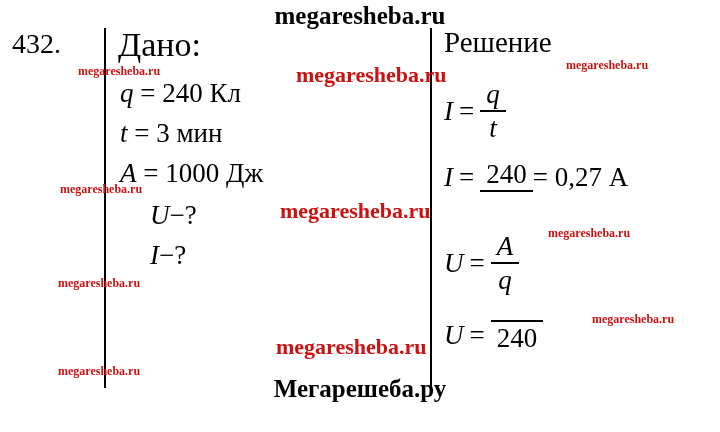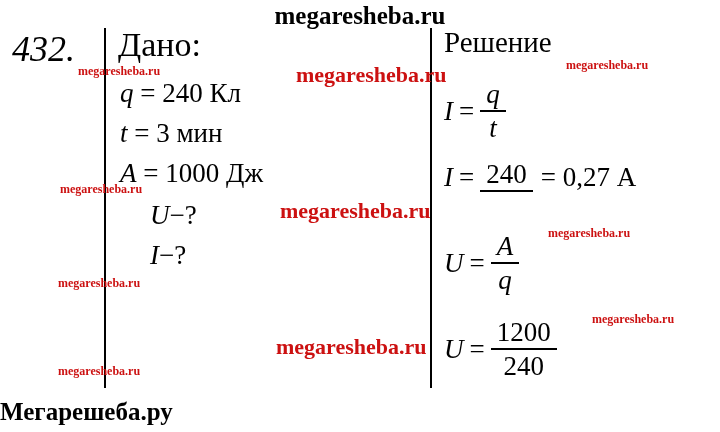--- a/index.html
+++ b/index.html
@@ -29,44 +29,44 @@
     width: 720px;
     text-align: center;
     font-family: "Liberation Serif", serif;
     font-weight: bold;
     font-size: 25px;
     letter-spacing: 0px;
     color: #000000;
   }
   .brand-bottom {
     position: absolute;
-    top: 398px;
+    top: 375px;
     left: 0;
     width: 720px;
+    text-align: center;
     font-family: "Liberation Serif", serif;
     font-weight: bold;
     font-size: 25px;
     color: #000000;
   }
   
   .rule {
     position: absolute;
     width: 2px;
     background: #000000;
   }
   .rule-left  { left: 104px; top: 28px;  height: 360px; }
   .rule-right { left: 430px; top: 28px;  height: 360px; }
 
   
   .prob-num {
     position: absolute;
     left: 12px;
     top: 28px;
-    font-size: 36px;
-    font-style: italic;
+    font-size: 28px;
   }
   
   .head-given {
     position: absolute;
     left: 118px;
     top: 26px;
     font-size: 34px;
     text-align: center;
   }
   .head-solution {
@@ -108,21 +108,21 @@
   }
   .frac .num, .frac .den {
     padding: 0 6px;
   }
   .frac .bar {
     width: 100%;
     height: 2px;
     background: #000;
     margin: 2px 0;
   }
-  .tail { margin-left: 8px; }
+  .tail { margin-left: 0; }
 
   .eq1 { left: 444px; top: 80px; }
   .eq2 { left: 444px; top: 160px; }
   .eq3 { left: 444px; top: 232px; }
   .eq4 { left: 444px; top: 318px; }
 
   
   .wm {
     position: absolute;
     color: #cc1111;
@@ -192,21 +192,20 @@
       <span class="bar"></span>
       <span class="den ital">q</span>
     </span>
     <span class="tail"></span>
   </div>
 
   <div class="eq eq4">
     <span class="lhs">U</span>
     <span class="eqsign">=</span>
     <span class="frac">
-      <span class="num">1200</span>
       <span class="bar"></span>
       <span class="den">240</span>
     </span>
   </div>
 
   <div id="watermark-layer">
       <div class="wm wm-sm" style="left: 78px; top: 64px; color: rgb(204, 17, 17);">megaresheba.ru</div>
       <div class="wm wm-lg" style="left: 296px; top: 62px; color: rgb(204, 17, 17);">megaresheba.ru</div>
       <div class="wm wm-sm" style="left: 566px; top: 58px; color: rgb(204, 17, 17);">megaresheba.ru</div>
       <div class="wm wm-sm" style="left: 60px; top: 182px; color: rgb(204, 17, 17);">megaresheba.ru</div>

